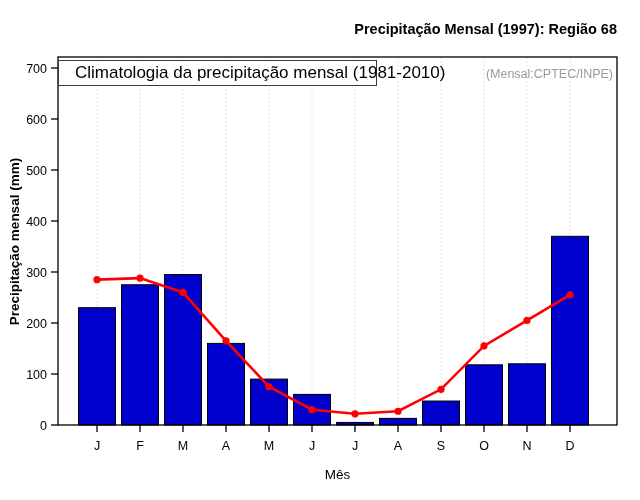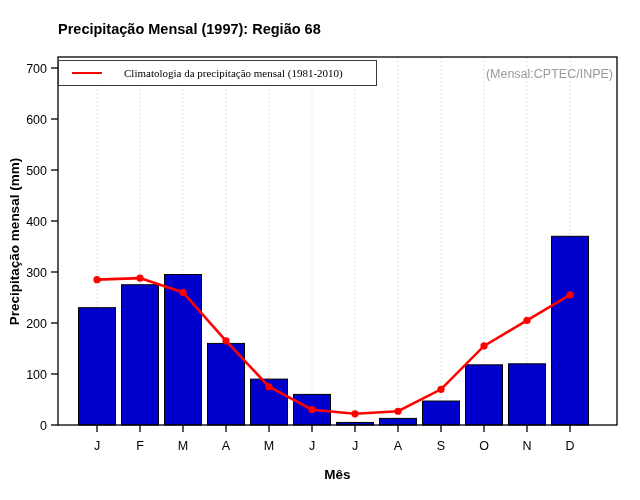--- a/index.html
+++ b/index.html
@@ -1,39 +1,39 @@
 <!DOCTYPE html>
 <html><head>
 <meta charset="utf-8">
 <style>
   html,body{margin:0;padding:0;background:#fff;}
   #screen{
     position:relative;width:640px;height:500px;background:#ffffff;overflow:hidden;
     font-family:"Liberation Sans","DejaVu Sans",sans-serif;
   }
   .title{
-    position:absolute;left:58px;top:21px;width:559px;text-align:left;
+    position:absolute;left:58px;top:21px;width:559px;text-align:right;
     font-size:14.5px;font-weight:bold;color:#000;
   }
   .ylabel{
     position:absolute;left:-96px;top:234px;width:220px;text-align:center;
     transform:rotate(-90deg);transform-origin:center;
     font-size:13.5px;font-weight:bold;color:#000;
   }
   .xlabel{
     position:absolute;left:58px;top:467px;width:559px;text-align:center;
-    font-size:13.5px;font-weight:bold;color:#000;
+    font-size:13.5px;font-weight:normal;color:#000;
   }
   .legend{
     position:absolute;left:58px;top:60px;height:26px;width:319px;
     border:1px solid #3a3a3a;background:#fff;display:flex;align-items:center;
     box-sizing:border-box;
   }
   .legend .swatch{display:inline-block;width:30px;height:0;border-top:2.6px solid #ff0000;margin-left:13px;}
-  .legend .lab{margin-left:22px;font-size:11px;color:#000;white-space:nowrap;font-family:Liberation Serif, serif;}
+  .legend .lab{margin-left:3px;font-size:17px;color:#000;white-space:nowrap;}
   .watermark{
     position:absolute;right:27px;top:67px;font-size:12.5px;color:#9a9a9a;
   }
   svg{position:absolute;left:0;top:0;}
 </style>
 </head>
 <body>
 
 <div id="screen">
   <svg id="chart" width="640" height="500">

